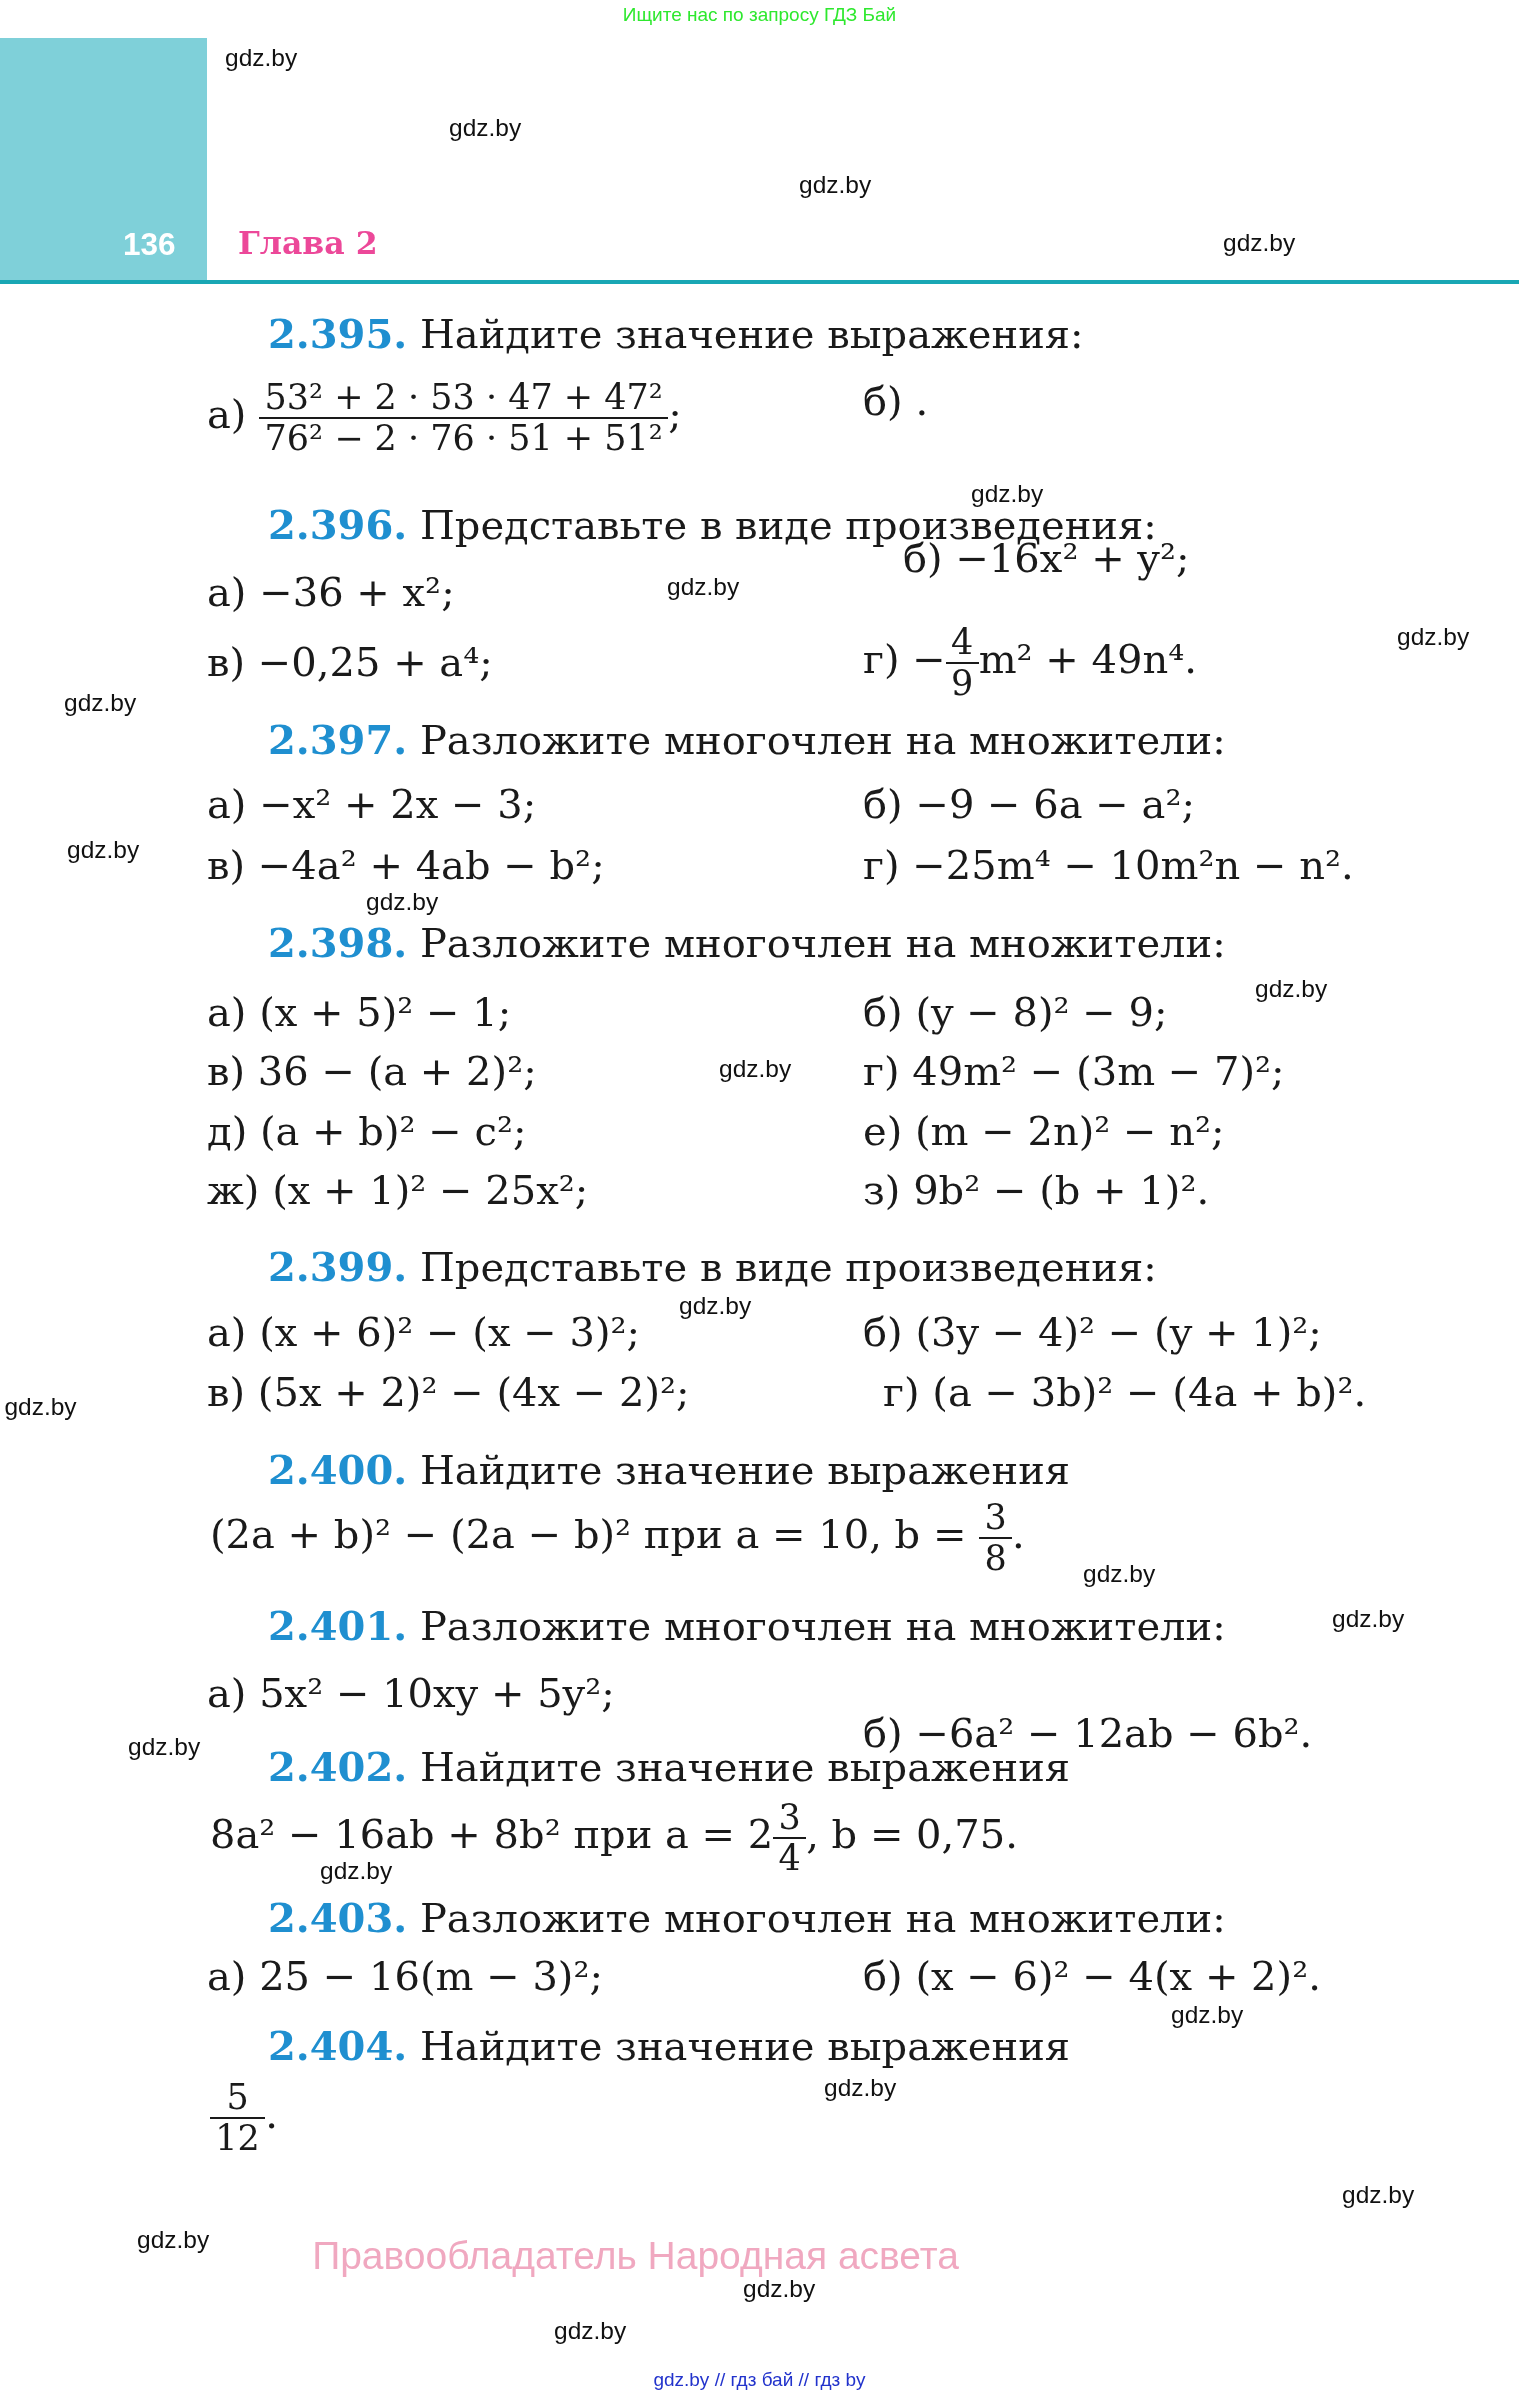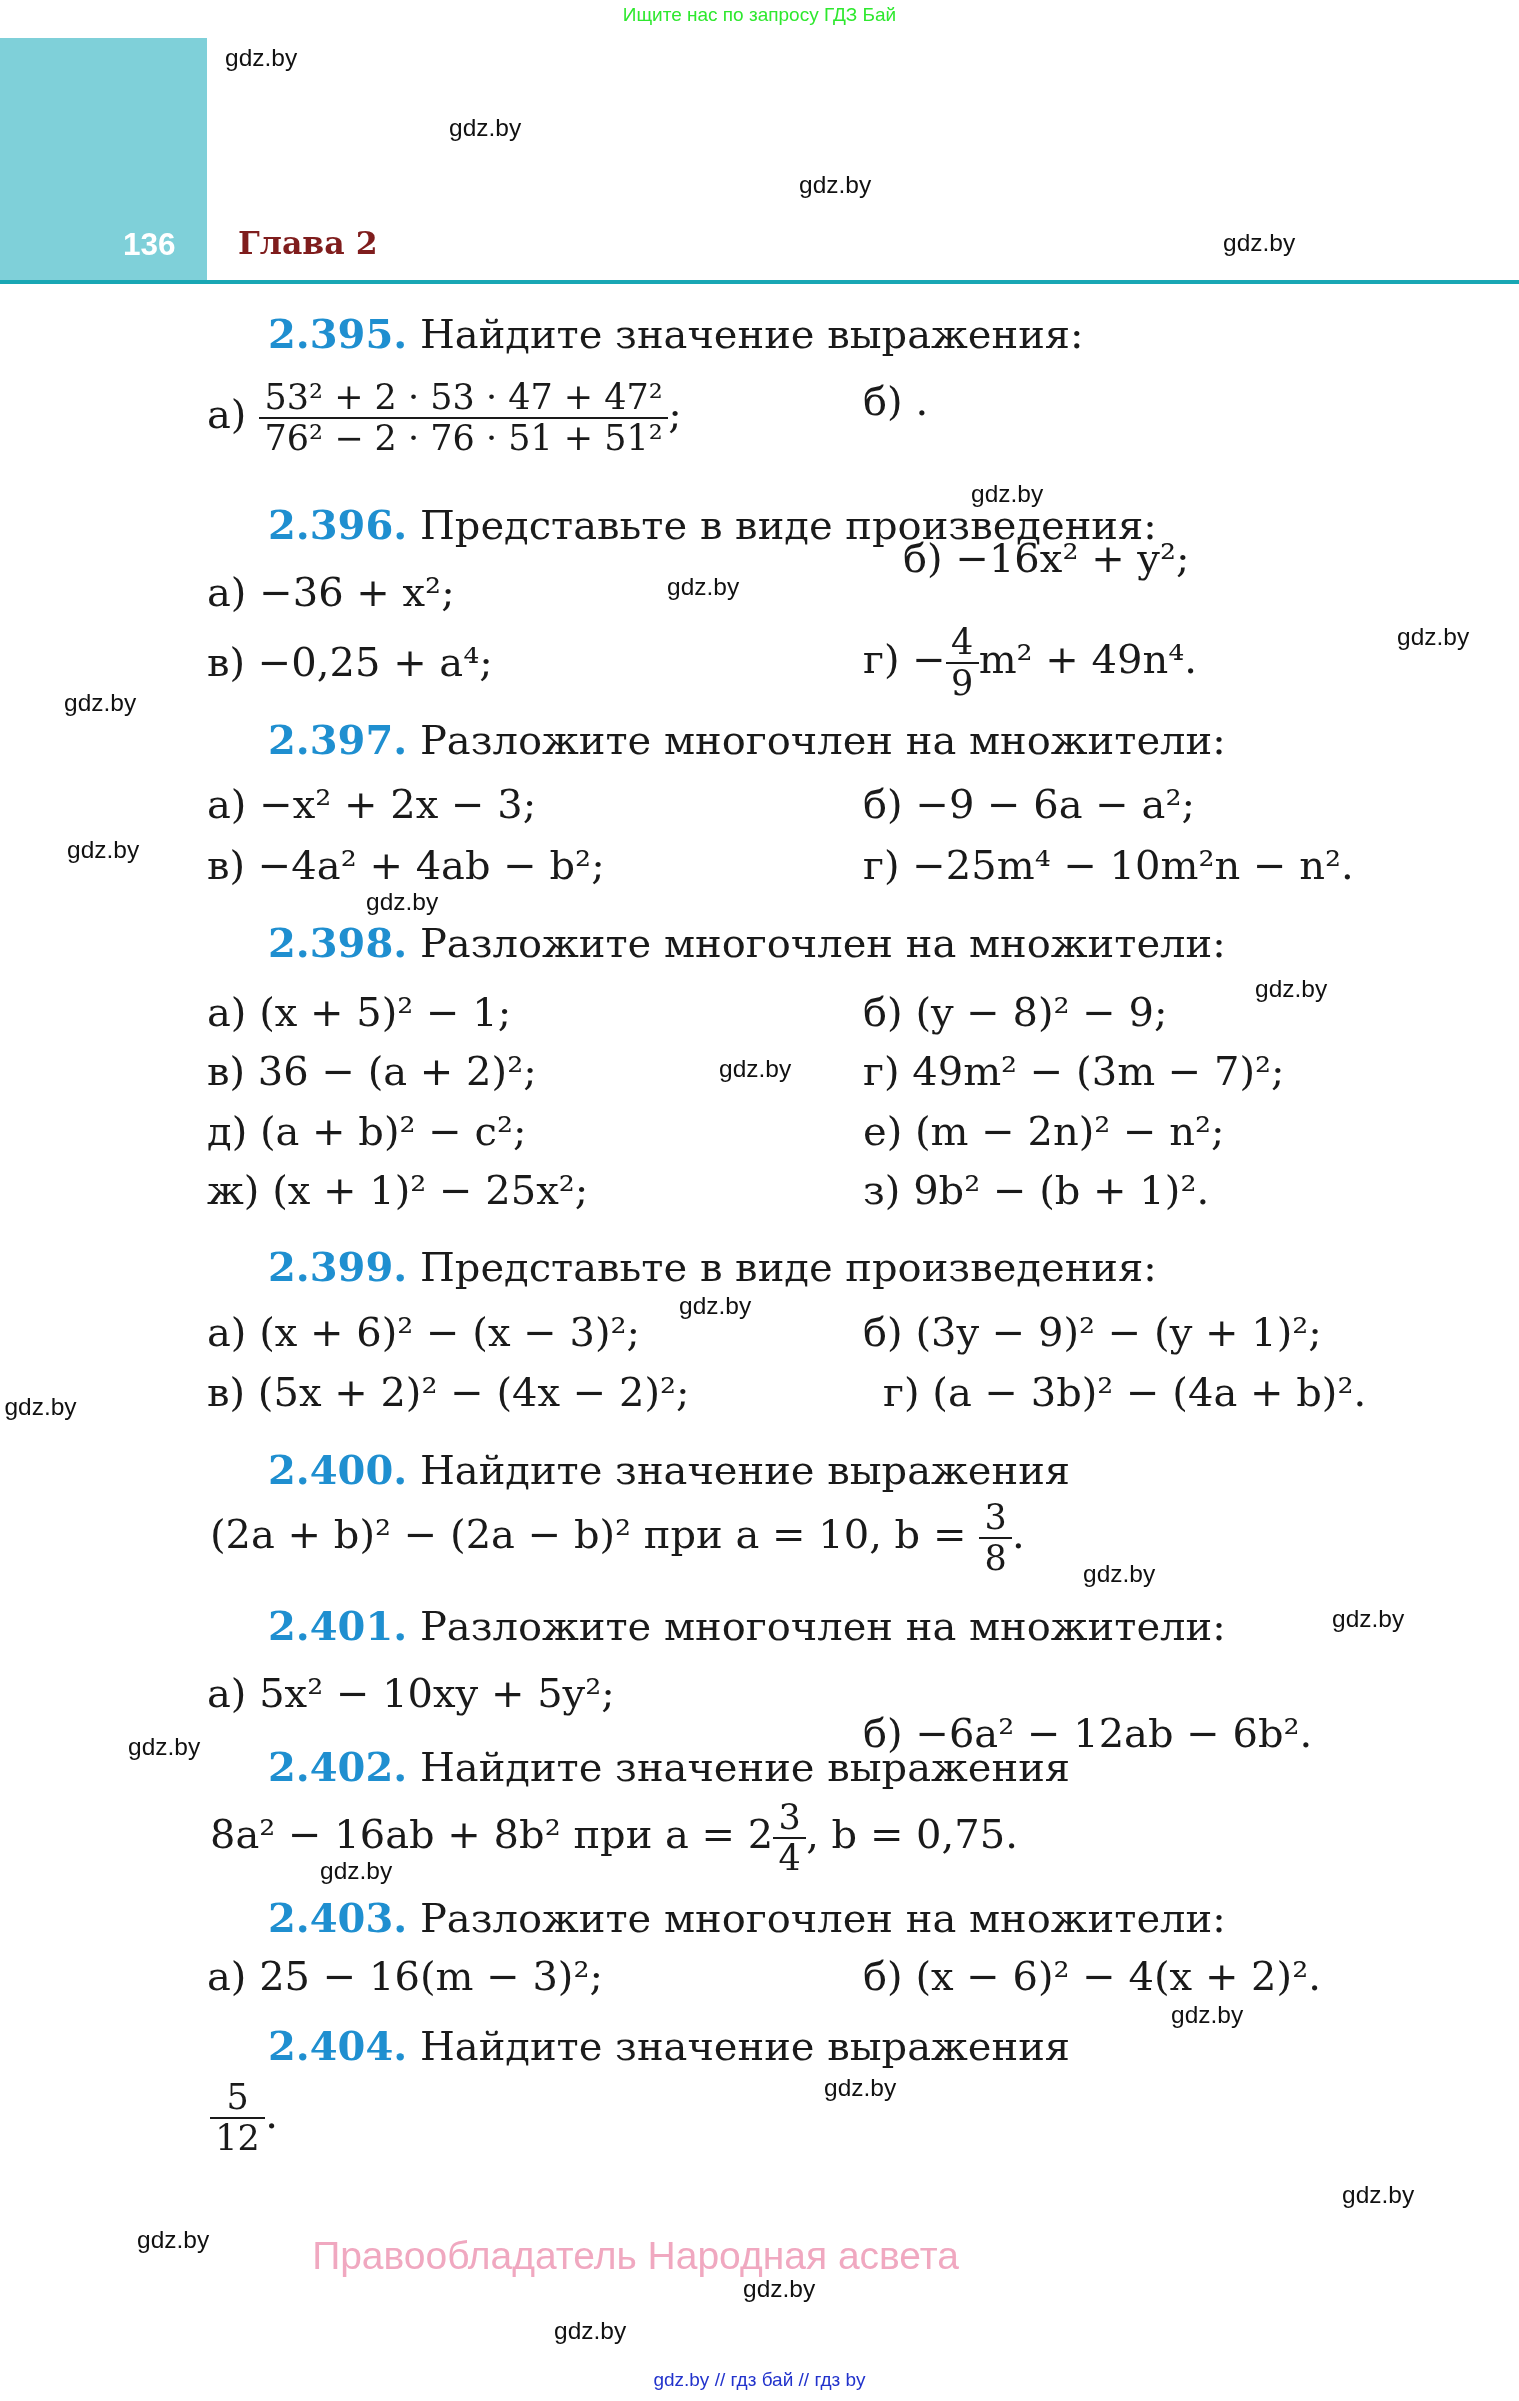--- a/index.html
+++ b/index.html
@@ -4,21 +4,21 @@
 <style>
   html, body { margin: 0; padding: 0; background: #ffffff; }
   body { width: 1519px; height: 2401px; position: relative; overflow: hidden;
          font-family: "DejaVu Serif", "Liberation Serif", serif; color: #1a1a1a; }
   .abs { position: absolute; }
   .top-banner { top: 3.5px; left: 0; width: 1519px; text-align: center; color: #2ee82e;
                 font-family: "Liberation Sans", sans-serif; font-size: 19px; }
   .side-block { left: 0; top: 38px; width: 207px; height: 243px; background: #7fd0d9; }
   .page-num { left: 123px; top: 226px; color: #ffffff; font-family: "Liberation Sans", sans-serif;
               font-weight: bold; font-size: 31.5px; }
-  .chapter { left: 238px; top: 224px; font-family: "DejaVu Serif", serif; font-weight: bold; font-size: 31.5px; color: #7f1d1d; }
+  .chapter { left: 238px; top: 224px; font-family: "DejaVu Serif", serif; font-weight: bold; font-size: 31.5px; color: #ec4899; }
   .header-rule { left: 0; top: 280px; width: 1519px; height: 4.4px; background: #19a7b4; }
   .wm { font-family: "Liberation Sans", sans-serif; font-size: 24.5px; color: #111; }
   .task-head { font-size: 40px; white-space: nowrap; }
   .task-num { color: #1f8fd0; font-weight: bold; }
   .row { font-size: 40px; white-space: nowrap; font-family: "DejaVu Serif", serif; }
   .frac { display: inline-block; vertical-align: middle; text-align: center; line-height: 1.1; }
   .frac > span { display: block; padding: 0 5.3px; }
   .frac .num { border-bottom: 2.6px solid #1a1a1a; }
   .frac.big { font-size: 35px; }
   .frac.small { font-size: 35px; }
@@ -84,21 +84,21 @@
 <div class="abs row" style="left:207px; top:1108px;"><span>д)</span> <span>(a + b)² − c²;</span></div>
 <div class="abs row" style="left:863px; top:1108px;"><span>е)</span> <span>(m − 2n)² − n²;</span></div>
 <div class="abs row" style="left:207px; top:1167px;"><span>ж)</span> <span>(x + 1)² − 25x²;</span></div>
 <div class="abs row" style="left:863px; top:1167px;"><span>з)</span> <span>9b² − (b + 1)².</span></div>
 
 <div class="abs task-head" style="left:268px; top:1243px;">
   <span class="task-num">2.399.</span>
   <span>Представьте в виде произведения:</span>
 </div>
 <div class="abs row" style="left:207px; top:1309px;"><span>а)</span> <span>(x + 6)² − (x − 3)²;</span></div>
-<div class="abs row" style="left:863px; top:1309px;"><span>б)</span> <span>(3y − 9)² − (y + 1)²;</span></div>
+<div class="abs row" style="left:863px; top:1309px;"><span>б)</span> <span>(3y − 4)² − (y + 1)²;</span></div>
 <div class="abs row" style="left:207px; top:1369px;"><span>в)</span> <span>(5x + 2)² − (4x − 2)²;</span></div>
 <div class="abs row" style="left:883px; top:1369px;text-align:center;"><span>г)</span> <span>(a − 3b)² − (4a + b)².</span></div>
 
 <div class="abs task-head" style="left:268px; top:1446px;">
   <span class="task-num">2.400.</span>
   <span>Найдите значение выражения</span>
 </div>
 <div class="abs row" style="left:210px; top:1498px;">
   <span>(2a + b)² − (2a − b)²  при  a = 10,  b = </span><span class="frac small"><span class="num">3</span><span class="den">8</span></span><span>.</span>
 </div>

